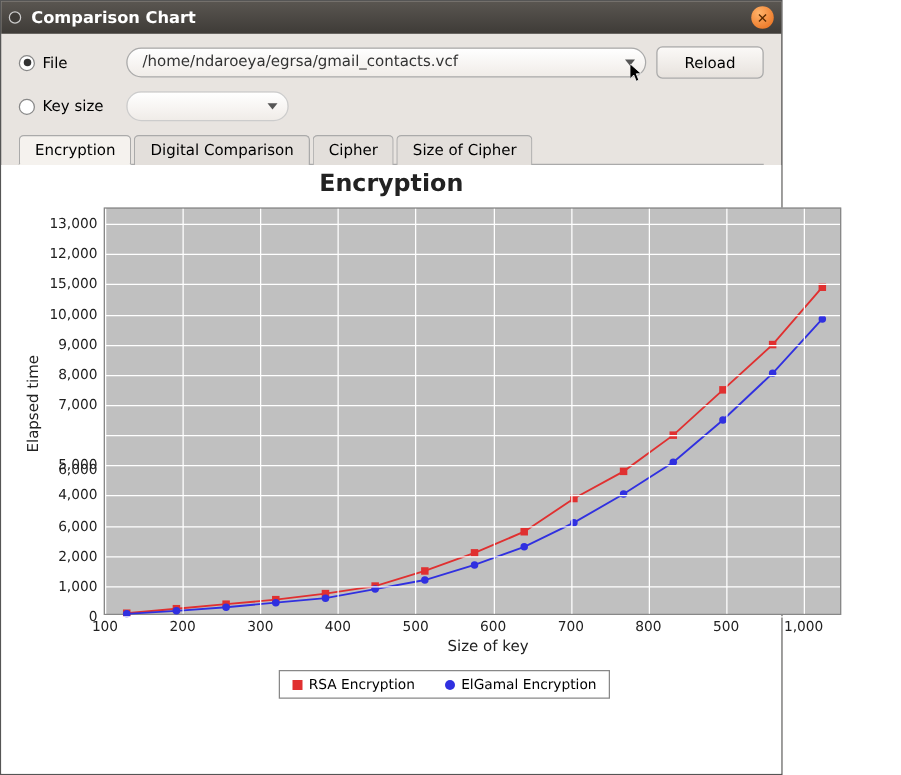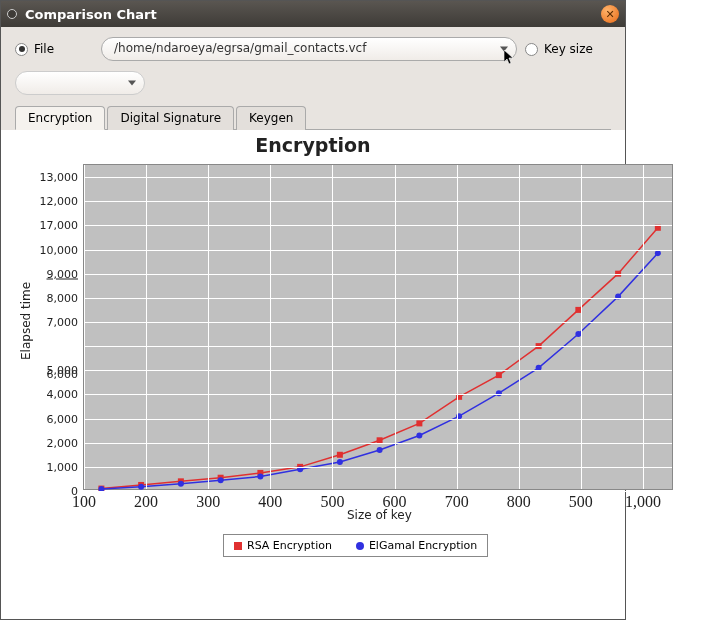--- a/index.html
+++ b/index.html
@@ -26,21 +26,21 @@
   .tab.active { background: #f5f2ee; border-bottom: 1px solid #f5f2ee; }
   .chart-pane { flex: 1; margin: 0; background: #fff; border-top: none; position: relative; }
   .chart-title { text-align: center; font-size: 19px; font-weight: bold; color: #222; margin-top: 4px; }
   .plot-area { position: absolute; background: #c0c0c0; border: 1px solid #888; }
   .grid-line-h, .grid-line-v { position: absolute; background: #fff; }
   .grid-line-h { height: 1px; width: 100%; }
   .grid-line-v { width: 1px; height: 100%; }
   .axis-label-y { position: absolute; transform: rotate(-90deg); transform-origin: left top; font-size: 12px; color: #222; }
   .axis-label-x { position: absolute; font-size: 12px; color: #222; }
   .tick-y { position: absolute; right: 100%; margin-right: 6px; font-size: 11px; color: #222; transform: translateY(-50%); white-space: nowrap; }
-  .tick-x { position: absolute; top: 100%; margin-top: 4px; font-size: 16px; color: #222; transform: translateX(-50%); white-space: nowrap; font-family: Liberation Serif, serif; }
+  .tick-x { position: absolute; top: 100%; margin-top: 4px; font-size: 11px; color: #222; transform: translateX(-50%); white-space: nowrap; }
   .legend-box { position: absolute; border: 1px solid #888; background: #fff; padding: 4px 10px; font-size: 11px; display: flex; gap: 12px; align-items: center; }
   .legend-item { display: flex; align-items: center; gap: 5px; }
   .legend-swatch { width: 8px; height: 8px; display: inline-block; }
   .legend-swatch.red { background: #e03030; }
   .legend-swatch.blue { background: #3030e0; border-radius: 50%; }
   svg.plot-svg { position: absolute; left: 0; top: 0; width: 100%; height: 100%; overflow: visible; }
   .series-red path { stroke: #e03030; stroke-width: 1.5; fill: none; }
   .series-red rect { fill: #e03030; }
   .series-blue path { stroke: #3030e0; stroke-width: 1.5; fill: none; }
   .series-blue circle { fill: #3030e0; }
@@ -62,38 +62,42 @@
       <span class="radio checked"></span>
       <span>File</span>
     </div>
     <div class="combo" style="position:relative;">
       <span>/home/ndaroeya/egrsa/gmail_contacts.vcf</span>
       <span class="arrow"></span>
       <svg class="cursor-img" style="right:-4px; top:12px;" viewBox="0 0 16 16">
           <path d="M0 0 L0 12 L3 9 L5 14 L7 13 L5 8 L9 8 Z" fill="#000" stroke="#fff" stroke-width="0.6"></path>
         </svg>
     </div>
+    <div class="btn">
+      <span>Reload</span>
+    </div>
 
     <div class="radio-wrap">
       <span class="radio"></span>
       <span>Key size</span>
     </div>
     <div>
       <div class="combo small disabled">
         <span class="arrow"></span>
       </div>
     </div>
     <div></div>
   </div>
 
   <div class="tabs-bar">
     <div class="tabs" id="tabs-container">
         <div class="tab active">Encryption</div>
-        <div class="tab">Digital Signature</div>
-        <div class="tab">Keygen</div>
+        <div class="tab">Digital Comparison</div>
+        <div class="tab">Cipher</div>
+        <div class="tab">Size of Cipher</div>
       </div>
   </div>
 
   <div class="chart-pane">
     <div class="chart-title">Encryption</div>
     <div class="plot-area" id="plot" style="left:82px; top:34px; width:590px; height:326px;">
       <svg class="plot-svg" id="plot-svg">
           <g class="series-red">
             <path d="M17.389473684210525 323.5851851851852 L57.136842105263156 319.962962962963 L96.88421052631578 316.3407407407407 L136.6315789473684 312.7185185185185 L176.37894736842105 307.8888888888889 L216.1263157894737 301.85185185185185 L255.8736842105263 289.77777777777777 L295.62105263157895 275.2888888888889 L335.36842105263156 258.3851851851852 L375.11578947368423 231.82222222222225 L414.86315789473684 210.0888888888889 L454.6105263157895 181.11111111111111 L494.35789473684207 144.88888888888889 L534.1052631578948 108.66666666666669 L573.8526315789474 62.785185185185185 "></path>
             <rect x="14.389473684210525" y="320.5851851851852" width="6" height="6"></rect>
@@ -143,25 +147,25 @@
         <div class="tick-y" style="top: 229.407px;">4,000</div>
         <div class="grid-line-h" style="top: 205.259px;"></div>
         <div class="tick-y" style="top: 205.259px;">5,000</div>
         <div class="grid-line-h" style="top: 181.111px;"></div>
         <div class="tick-y" style="top: 181.111px; margin-top: 28px;">6,000</div>
         <div class="grid-line-h" style="top: 156.963px;"></div>
         <div class="tick-y" style="top: 156.963px;">7,000</div>
         <div class="grid-line-h" style="top: 132.815px;"></div>
         <div class="tick-y" style="top: 132.815px;">8,000</div>
         <div class="grid-line-h" style="top: 108.667px;"></div>
-        <div class="tick-y" style="top: 108.667px; text-decoration: underline;">9,000</div>
+        <div class="tick-y" style="top: 108.667px;">9,000</div>
         <div class="grid-line-h" style="top: 84.5185px;"></div>
         <div class="tick-y" style="top: 84.5185px;">10,000</div>
         <div class="grid-line-h" style="top: 60.3704px;"></div>
-        <div class="tick-y" style="top: 60.3704px;">17,000</div>
+        <div class="tick-y" style="top: 60.3704px;">15,000</div>
         <div class="grid-line-h" style="top: 36.2222px;"></div>
         <div class="tick-y" style="top: 36.2222px;">12,000</div>
         <div class="grid-line-h" style="top: 12.0741px;"></div>
         <div class="tick-y" style="top: 12.0741px;">13,000</div>
         <div class="grid-line-v" style="left: 0px;"></div>
         <div class="tick-x" style="left: 0px;">100</div>
         <div class="grid-line-v" style="left: 62.1053px;"></div>
         <div class="tick-x" style="left: 62.1053px;">200</div>
         <div class="grid-line-v" style="left: 124.211px;"></div>
         <div class="tick-x" style="left: 124.211px;">300</div>
@@ -174,21 +178,21 @@
         <div class="grid-line-v" style="left: 372.632px;"></div>
         <div class="tick-x" style="left: 372.632px;">700</div>
         <div class="grid-line-v" style="left: 434.737px;"></div>
         <div class="tick-x" style="left: 434.737px;">800</div>
         <div class="grid-line-v" style="left: 496.842px;"></div>
         <div class="tick-x" style="left: 496.842px;">500</div>
         <div class="grid-line-v" style="left: 558.947px;"></div>
         <div class="tick-x" style="left: 558.947px;">1,000</div>
       </div>
     <div class="axis-label-y" style="left:18px; top:230px;">Elapsed time</div>
-    <div class="axis-label-x" style="left:346px; top:378px;">Size of key</div>
+    <div class="axis-label-x" style="left:357px; top:378px;">Size of key</div>
     <div class="legend-box" style="left:222px; top:404px;gap:24px;">
       <span class="legend-item">
         <span class="legend-swatch red"></span>
         <span>RSA Encryption</span>
       </span>
       <span class="legend-item">
         <span class="legend-swatch blue"></span>
         <span>ElGamal Encryption</span>
       </span>
     </div>

